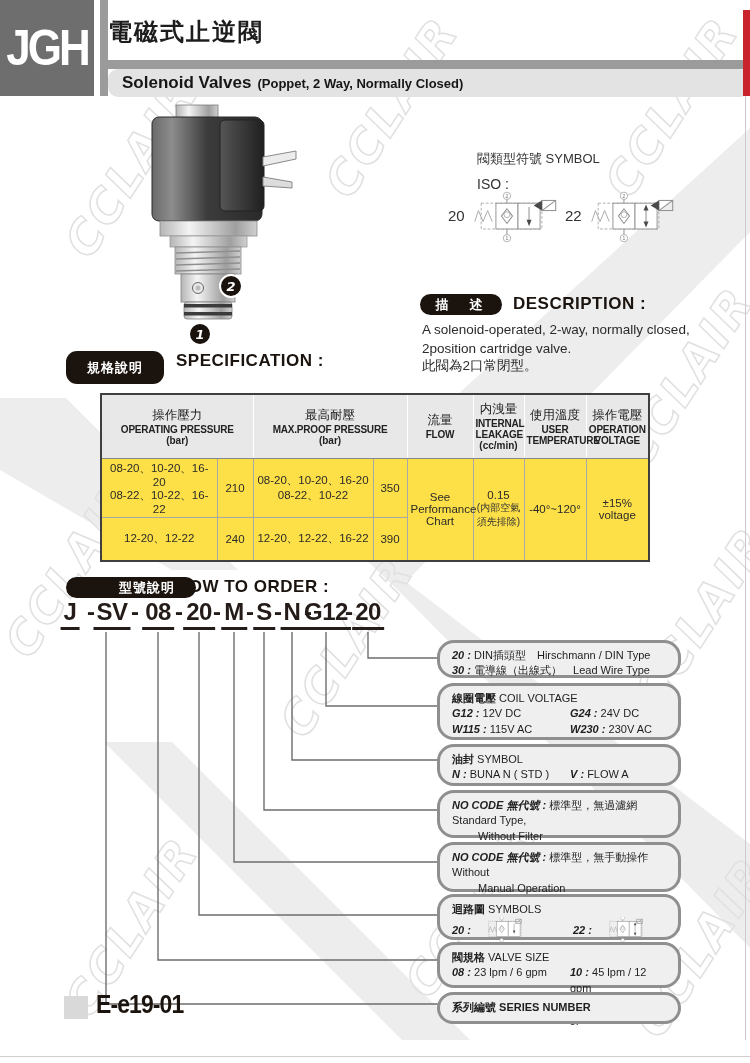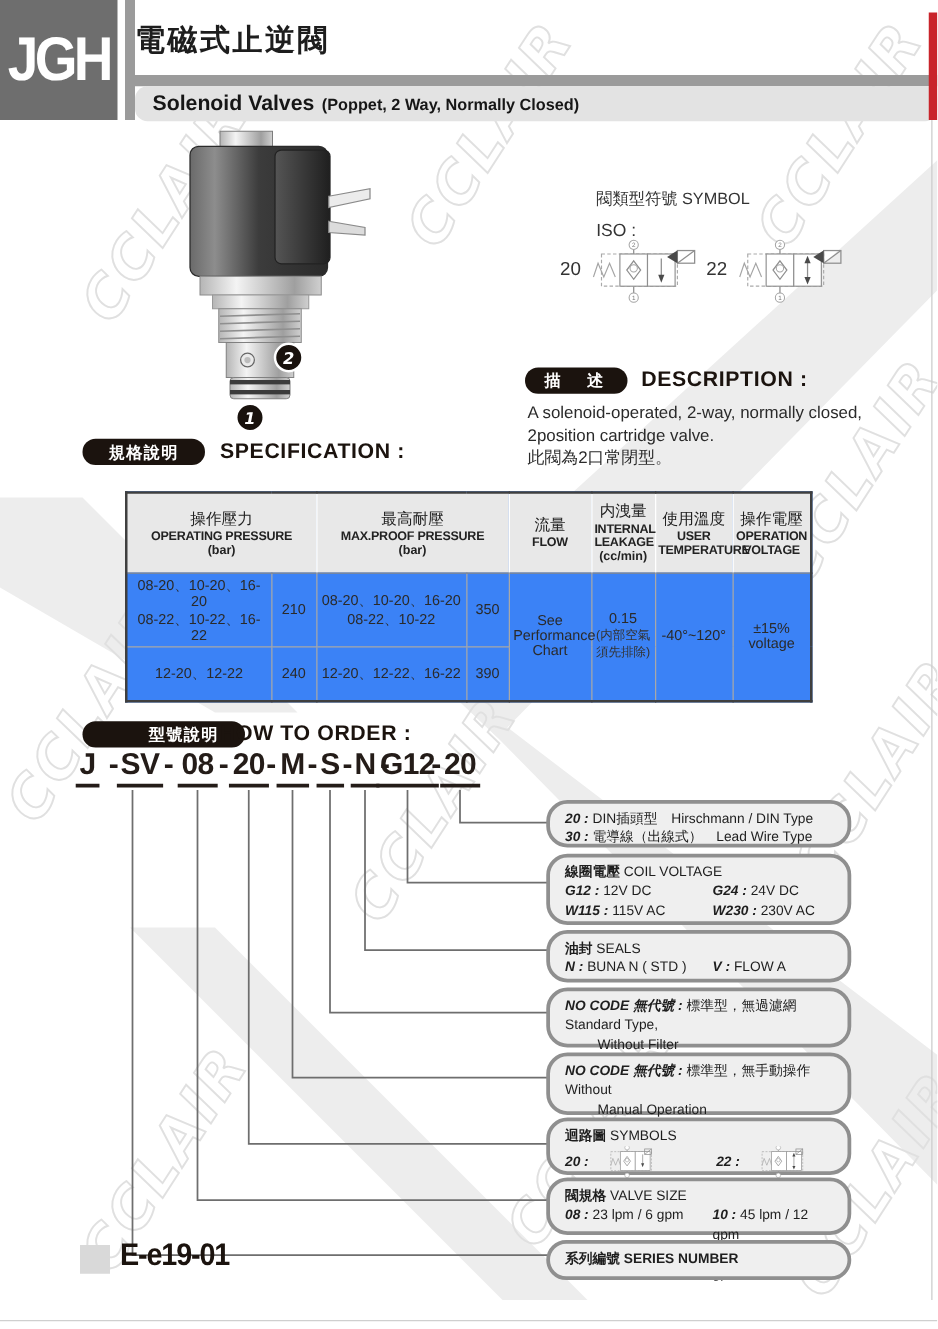--- a/index.html
+++ b/index.html
@@ -37,21 +37,21 @@
   .sline{fill:none;stroke:#8f8f8f;stroke-width:1.1;}
   .sline2{fill:none;stroke:#a5a5a5;stroke-width:1;}
   .sport{fill:#fff;stroke:#a5a5a5;stroke-width:0.9;}
   .sporttext{fill:#777;font-size:5.5px;text-anchor:middle;font-family:"Liberation Sans",sans-serif;}
   .sfill{fill:#4a4a4a;stroke:none;}
 
   
   .desc-text{font-size:13.5px;color:#2a2a2a;line-height:1.4;}
 
   
-  table.spec{border-collapse:collapse;border:2.5px solid #3f3f3f;background:#3b82f6;table-layout:fixed;}
+  table.spec{border-collapse:collapse;border:2.5px solid #3f3f3f;background:#fde047;table-layout:fixed;}
   table.spec th{background:#e8e8e8;border:1px solid #ffffff;border-bottom:1.5px solid #888;
                 padding:4px 2px;vertical-align:middle;font-weight:normal;}
   table.spec td{border:1px solid #a8a8a8;text-align:center;vertical-align:middle;font-size:11.5px;padding:2px 3px;color:#2a2a2a;}
   .th-cjk{font-size:12.5px;color:#222;}
   .th-en{font-size:10px;font-weight:700;color:#222;letter-spacing:-0.2px;}
   .th-unit{font-size:10px;font-weight:700;color:#222;}
   .td-note{font-size:10px;color:#333;}
 
   
   .code-seg{position:absolute;top:598px;transform:translateX(-50%);font-weight:700;font-size:24px;
@@ -211,21 +211,21 @@
   </div>
 
   <div class="ct pill" style="left:420px;top:294px;width:82px;height:21px;font-size:13px;letter-spacing:4px;">描　述</div>
   <div class="ct sec-heading" style="left:513px;top:294px;">DESCRIPTION :</div>
   <div class="ct desc-text" style="left:422px;top:321px;width:320px;">
     <div>A solenoid-operated, 2-way, normally closed,</div>
     <div>2position cartridge valve.</div>
   </div>
   <div class="ct desc-text" style="left:422px;top:357px;">此閥為2口常閉型。</div>
 
-  <div class="ct pill" style="left:66px;top:351px;width:98px;height:21px;font-size:13px;letter-spacing:1px;">規格說明</div>
+  <div class="ct pill" style="left:66px;top:351px;width:98px;height:33px;font-size:13px;letter-spacing:1px;">規格說明</div>
   <div class="ct sec-heading" style="left:176px;top:351px;">SPECIFICATION :</div>
 
   <table class="ct spec" style="left:100px;top:393px;width:548px;">
     <colgroup>
       <col style="width:116px">
         <col style="width:36px">
         <col style="width:120px">
         <col style="width:34px">
       <col style="width:66px">
         <col style="width:51px">
@@ -335,21 +335,21 @@
     <div><span class="btitle">線圈電壓</span> <span class="btitle-en">COIL VOLTAGE</span></div>
     <div class="bgrid">
       <div><span class="bcode">G12 :</span> <span>12V DC</span></div>
       <div><span class="bcode">G24 :</span> <span>24V DC</span></div>
       <div><span class="bcode">W115 :</span> <span>115V AC</span></div>
       <div><span class="bcode">W230 :</span> <span>230V AC</span></div>
     </div>
   </div>
 
   <div class="obox" style="top:744px;height:42px;">
-    <div><span class="btitle">油封</span> <span class="btitle-en">SEALS</span></div>
+    <div><span class="btitle">油封</span> <span class="btitle-en">SYMBOL</span></div>
     <div class="bgrid">
       <div><span class="bcode">N :</span> <span>BUNA N ( STD )</span></div>
       <div><span class="bcode">V :</span> <span>FLOW A</span></div>
     </div>
   </div>
 
   <div class="obox" style="top:790px;height:48px;">
     <div><span class="bcode">NO CODE 無代號 :</span> <span>標準型，無過濾網  Standard Type,</span></div>
     <div class="bcont">Without Filter</div>
     <div><span class="bcode">S :</span> <span>附過濾網  With Filter</span></div>

